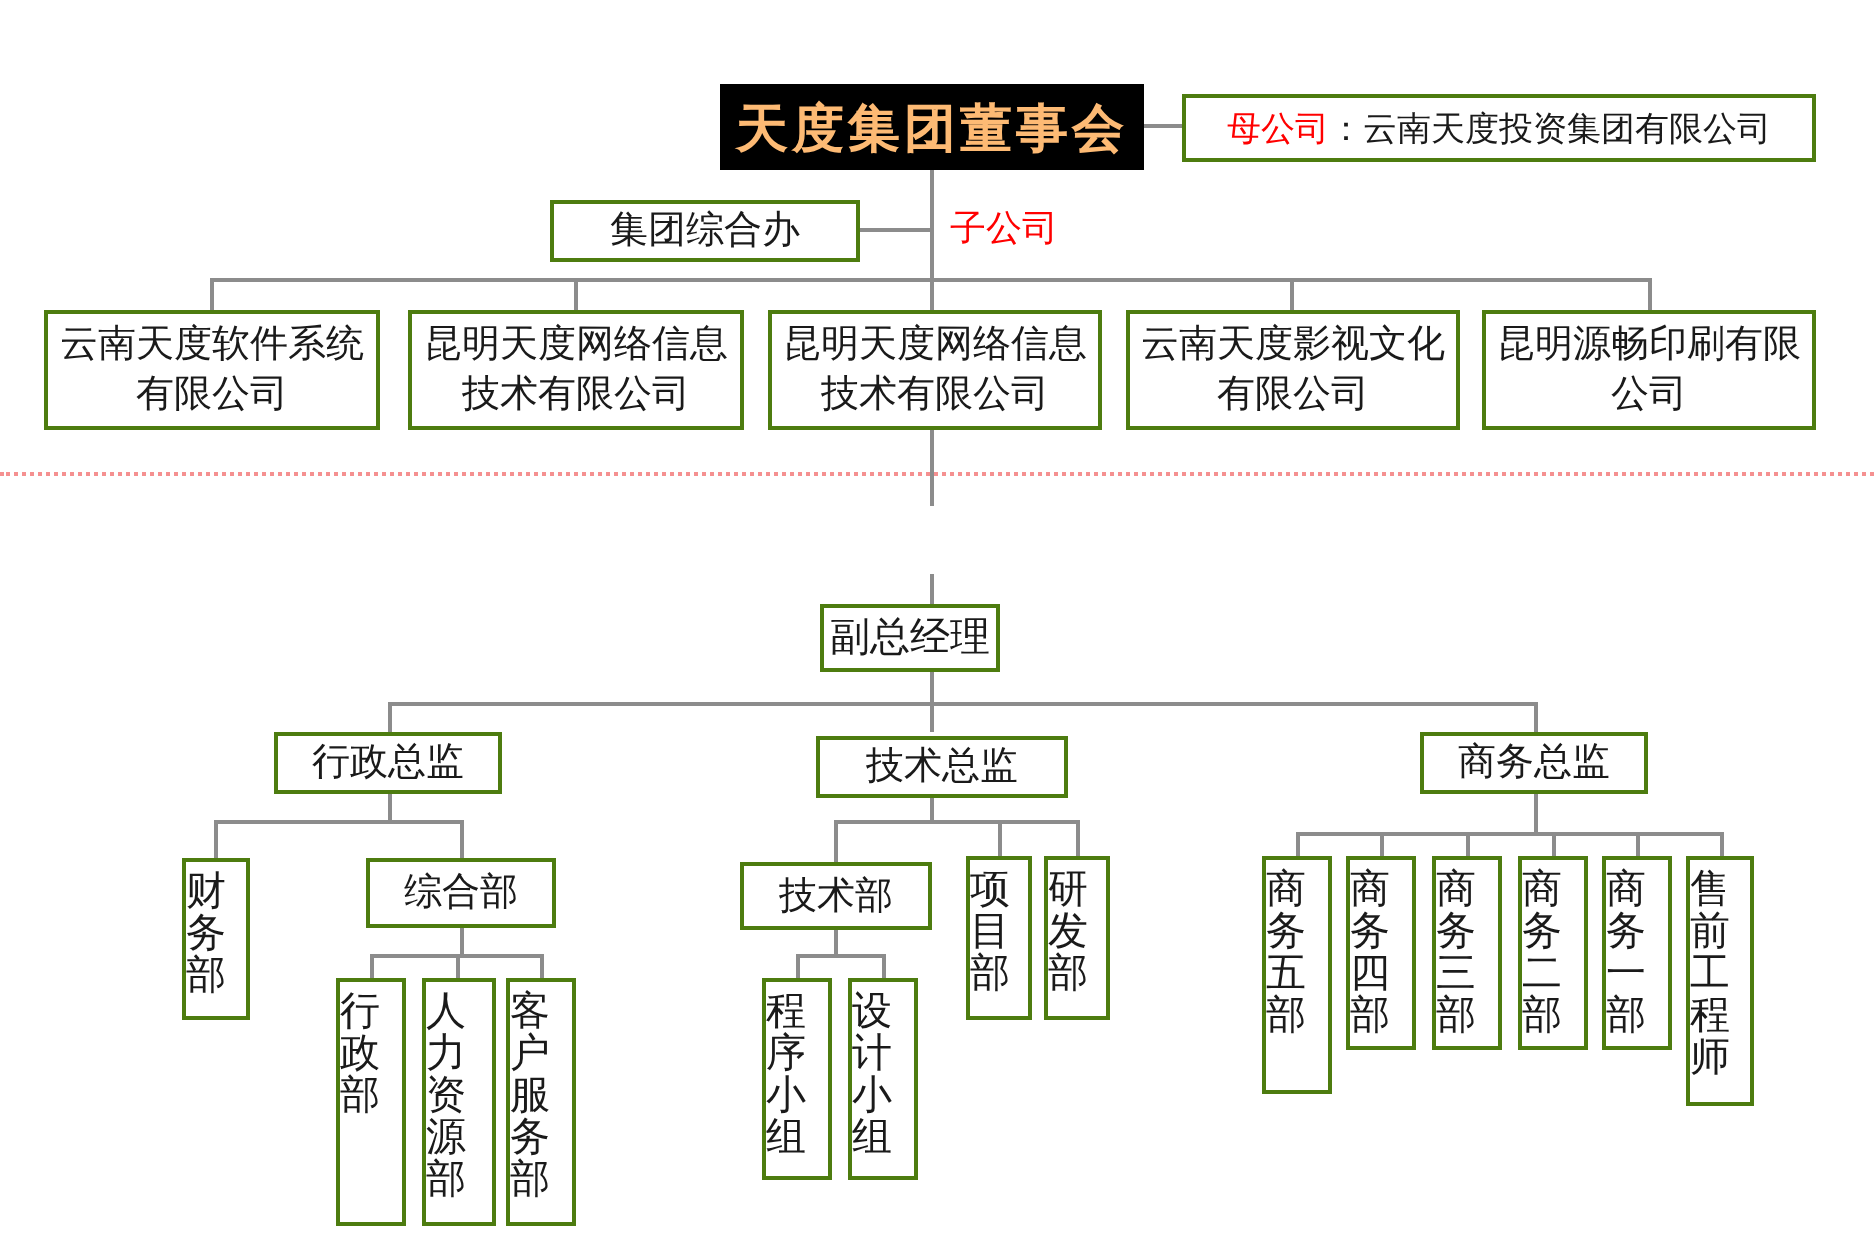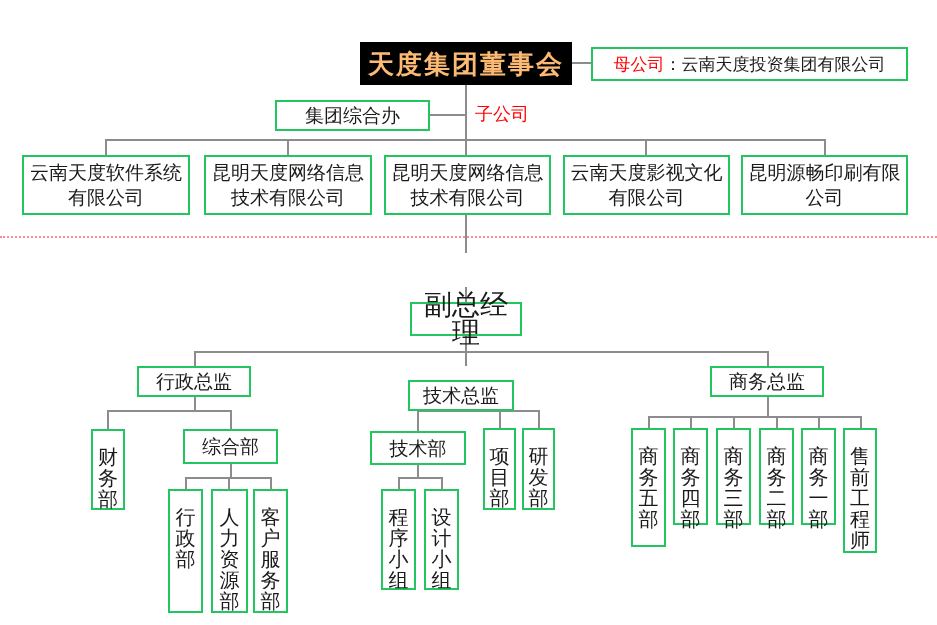--- a/index.html
+++ b/index.html
@@ -3,32 +3,32 @@
 <meta charset="utf-8">
 <style>
   html,body{margin:0;padding:0;background:#ffffff;}
   .canvas{
     position:relative;width:937px;height:625px;background:#ffffff;overflow:hidden;
     font-family:"Liberation Sans","DejaVu Sans",sans-serif;color:#1a1a1a;
   }
   .hl{position:absolute;height:2px;background:#8c8c8c;}
   .vl{position:absolute;width:2px;background:#8c8c8c;}
   .box{
-    position:absolute;box-sizing:border-box;border:2px solid #22c55e;background:#fff;
+    position:absolute;box-sizing:border-box;border:2px solid #4d7c0f;background:#fff;
     display:flex;align-items:center;justify-content:center;text-align:center;
     font-size:19px;line-height:25px;color:#1a1a1a;
   }
   .board{
     background:#000;color:#fdba74;border:2px solid #000;
     font-size:26px;font-weight:bold;letter-spacing:2px;line-height:1;
   }
   .parentbox{font-size:17px;line-height:1;}
   .smallbox{font-size:19px;line-height:1;}
   .vbox{
-    display:block;text-align:center;padding-top:16px;
+    display:block;text-align:left;padding-top:5px;
     font-size:20px;line-height:21px;word-break:break-all;
   }
   .red{color:#ff0000;}
   .freelabel{position:absolute;font-size:18px;line-height:1;}
   .dotted{position:absolute;left:0;top:236px;width:937px;height:0;border-top:2px dotted #f59090;}
 </style>
 </head>
 <body>
 
 <div class="canvas">
@@ -90,24 +90,24 @@
   <div class="box smallbox" style="left:275px;top:100px;width:155px;height:31px">集团综合办</div>
 
   <div class="freelabel red" style="left:475px;top:105px">子公司</div>
 
   <div class="box" style="left:22px;top:155px;width:168px;height:60px">云南天度软件系统有限公司</div>
   <div class="box" style="left:204px;top:155px;width:168px;height:60px">昆明天度网络信息技术有限公司</div>
   <div class="box" style="left:384px;top:155px;width:167px;height:60px">昆明天度网络信息技术有限公司</div>
   <div class="box" style="left:563px;top:155px;width:167px;height:60px">云南天度影视文化有限公司</div>
   <div class="box" style="left:741px;top:155px;width:167px;height:60px">昆明源畅印刷有限公司</div>
 
-  <div class="box smallbox" style="left:410px;top:302px;width:112px;height:34px;font-size:28px">副总经理</div>
+  <div class="box smallbox" style="left:410px;top:302px;width:90px;height:34px;font-size:20px">副总经理</div>
 
   <div class="box smallbox" style="left:137px;top:366px;width:114px;height:31px">行政总监</div>
-  <div class="box smallbox" style="left:408px;top:380px;width:106px;height:31px">技术总监</div>
+  <div class="box smallbox" style="left:408px;top:368px;width:126px;height:31px">技术总监</div>
   <div class="box smallbox" style="left:710px;top:366px;width:114px;height:31px">商务总监</div>
 
   <div class="box vbox" style="left:91px;top:429px;width:34px;height:81px">财务部</div>
   <div class="box smallbox" style="left:183px;top:429px;width:95px;height:35px">综合部</div>
   <div class="box vbox" style="left:168px;top:489px;width:35px;height:124px">行政部</div>
   <div class="box vbox" style="left:211px;top:489px;width:37px;height:124px">人力资源部</div>
   <div class="box vbox" style="left:253px;top:489px;width:35px;height:124px">客户服务部</div>
 
   <div class="box smallbox" style="left:370px;top:431px;width:96px;height:34px">技术部</div>
   <div class="box vbox" style="left:483px;top:428px;width:33px;height:82px">项目部</div>

